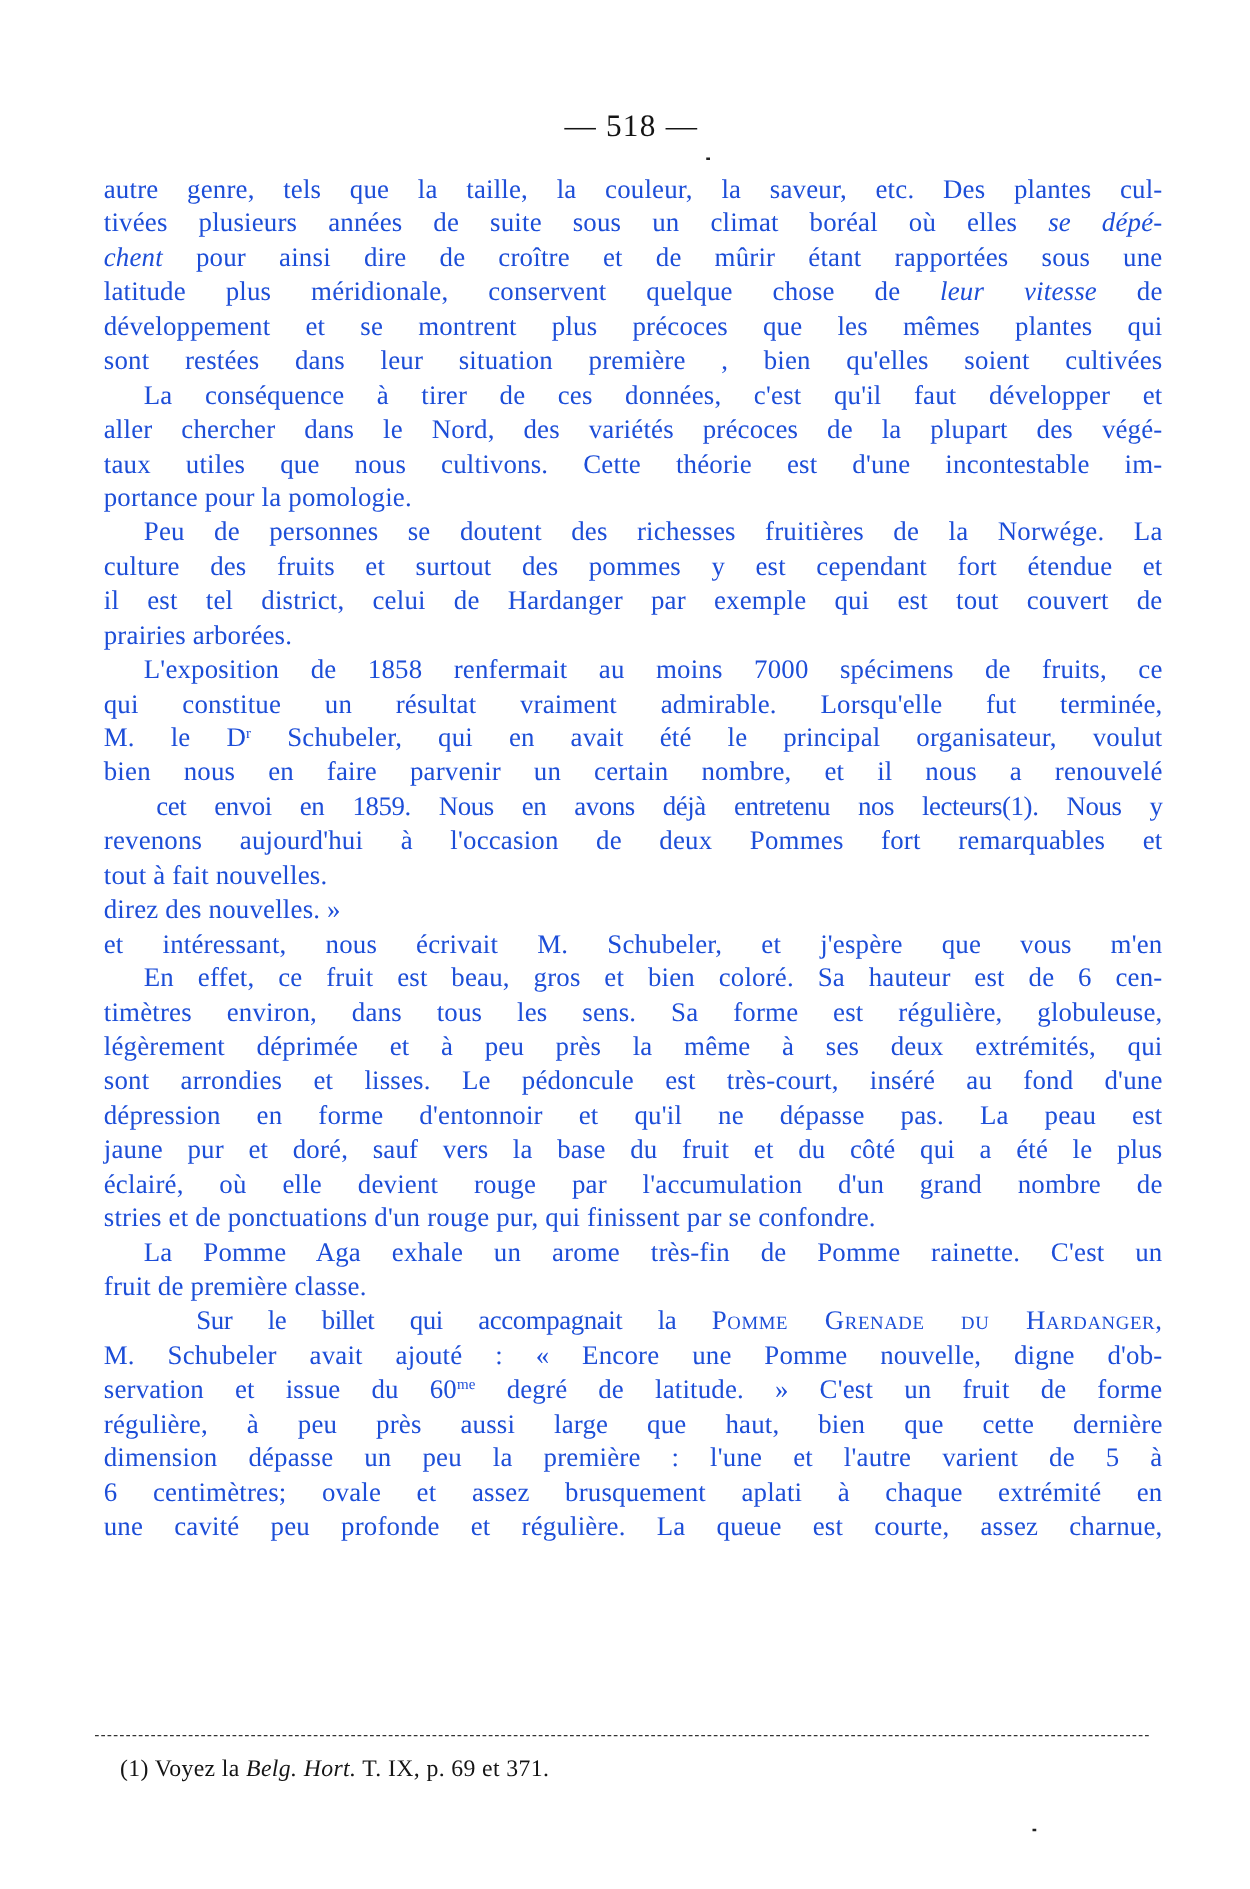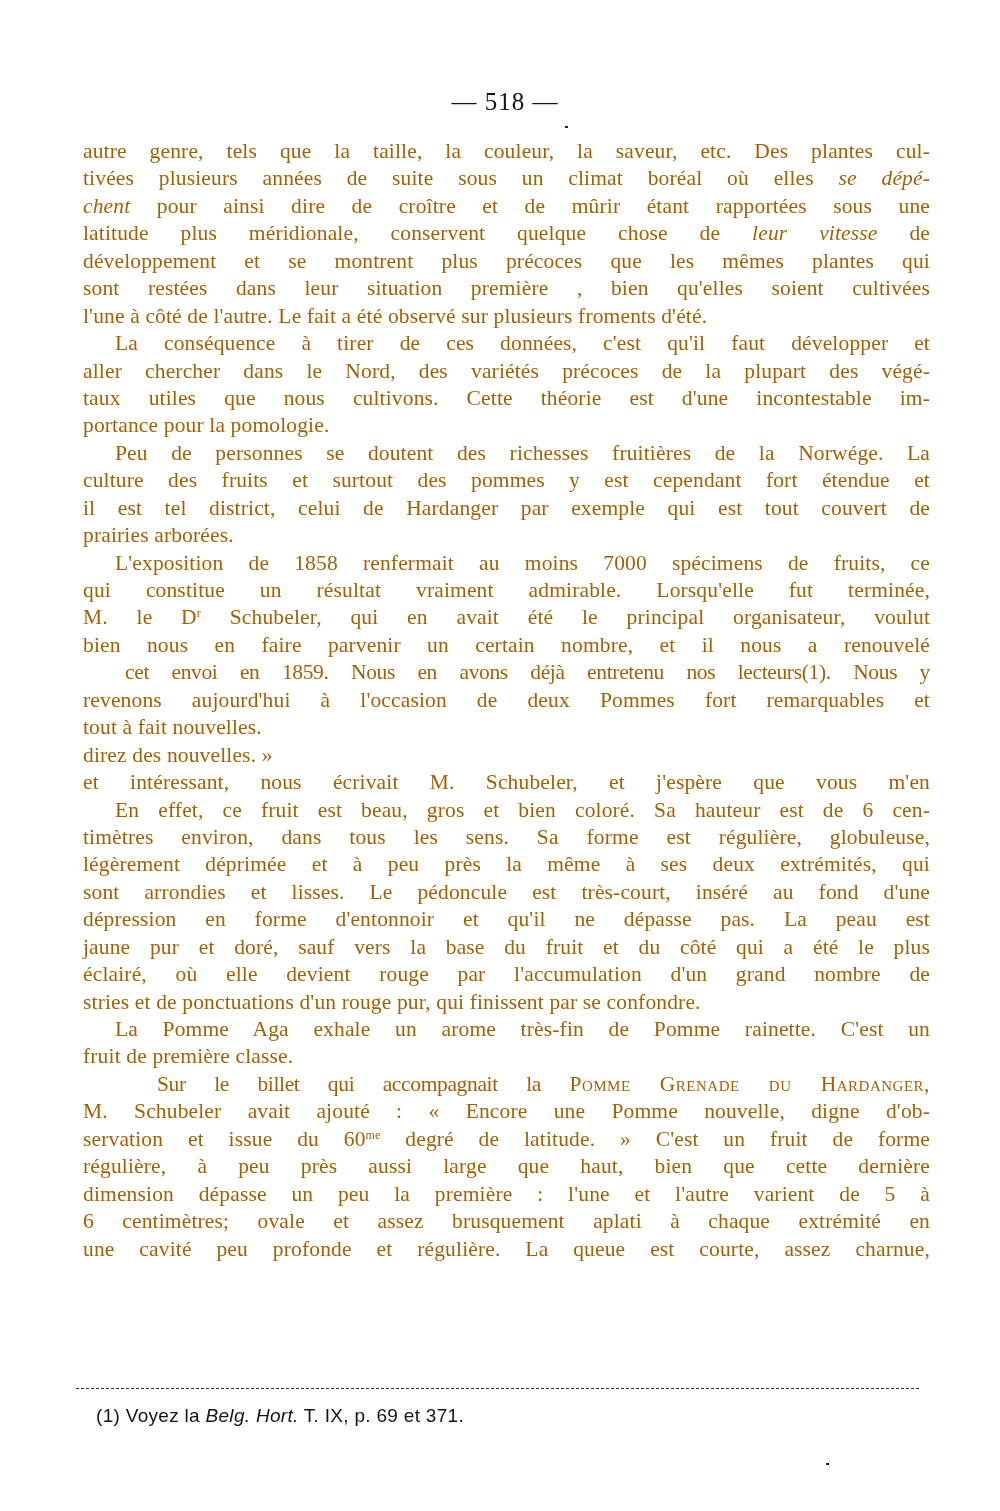--- a/index.html
+++ b/index.html
@@ -12,54 +12,53 @@
   .page-number {
     position: absolute; top: 88px; left: 0; width: 1010px; text-align: center;
     font-size: 25px; letter-spacing: 1px; color: #151515;
   }
   .body-text {
     position: absolute; left: 83px; top: 138px; width: 847px;
   }
   .line {
     display: block; height: 27.45px; line-height: 27.45px; font-size: 21.5px;
     white-space: nowrap; text-align: justify; text-align-last: justify;
-    font-stretch: condensed; letter-spacing: 0.15px; color: #a16207;
+    font-stretch: condensed; letter-spacing: 0.15px; color: #1d4ed8;
   }
   .line.last { text-align-last: left; }
   .line.indent { padding-left: 32px; }
   .line.tight { letter-spacing: -0.35px; margin-left: 42px; }
   .sc { font-variant: small-caps; letter-spacing: 0.5px; }
   em { font-style: italic; }
   sup { font-size: 12px; line-height: 0; vertical-align: 7px; }
   .rule {
     position: absolute; left: 76px; top: 1388px; width: 843px; height: 0;
     border-top: 1.5px dashed #333333;
   }
   .footnote {
     position: absolute; left: 96px; top: 1405px; font-size: 19px;
-    font-family: Liberation Sans, sans-serif; color: #151515;
+    font-family: Liberation Serif, serif; color: #151515;
     letter-spacing: 0.3px;
   }
   .speck { position: absolute; width: 3px; height: 2px; background: #222; }
 </style>
 </head>
 <body>
 
 <div class="page">
   <div class="page-number">— 518 —</div>
 
   <div class="body-text" id="body-text">
       <div>
         <div class="line"><span>autre genre, tels que la taille, la couleur, la saveur, etc. Des plantes cul-</span></div>
         <div class="line"><span>tivées plusieurs années de suite sous un climat boréal où elles </span><em>se dépé-</em></div>
         <div class="line"><em>chent</em><span> pour ainsi dire de croître et de mûrir étant rapportées sous une</span></div>
         <div class="line"><span>latitude plus méridionale, conservent quelque chose de </span><em>leur vitesse</em><span> de</span></div>
         <div class="line"><span>développement et se montrent  plus précoces que les mêmes plantes qui</span></div>
         <div class="line"><span>sont restées dans leur situation première , bien qu'elles soient cultivées</span></div>
-        <div class="line last"><span>l'une à côté de l'autre. Le fait a été observé sur plusieurs froments d'été.</span></div>
       </div>
       <div>
         <div class="line indent"><span>La conséquence à tirer de ces données, c'est qu'il faut développer et</span></div>
         <div class="line"><span>aller chercher dans le Nord, des variétés précoces de la plupart des végé-</span></div>
         <div class="line"><span>taux utiles que nous cultivons. Cette théorie est d'une incontestable im-</span></div>
         <div class="line last"><span>portance pour la pomologie.</span></div>
       </div>
       <div>
         <div class="line indent"><span>Peu de personnes se doutent des richesses fruitières de la Norwége. La</span></div>
         <div class="line"><span>culture des fruits et surtout des pommes y est cependant fort étendue et</span></div>

